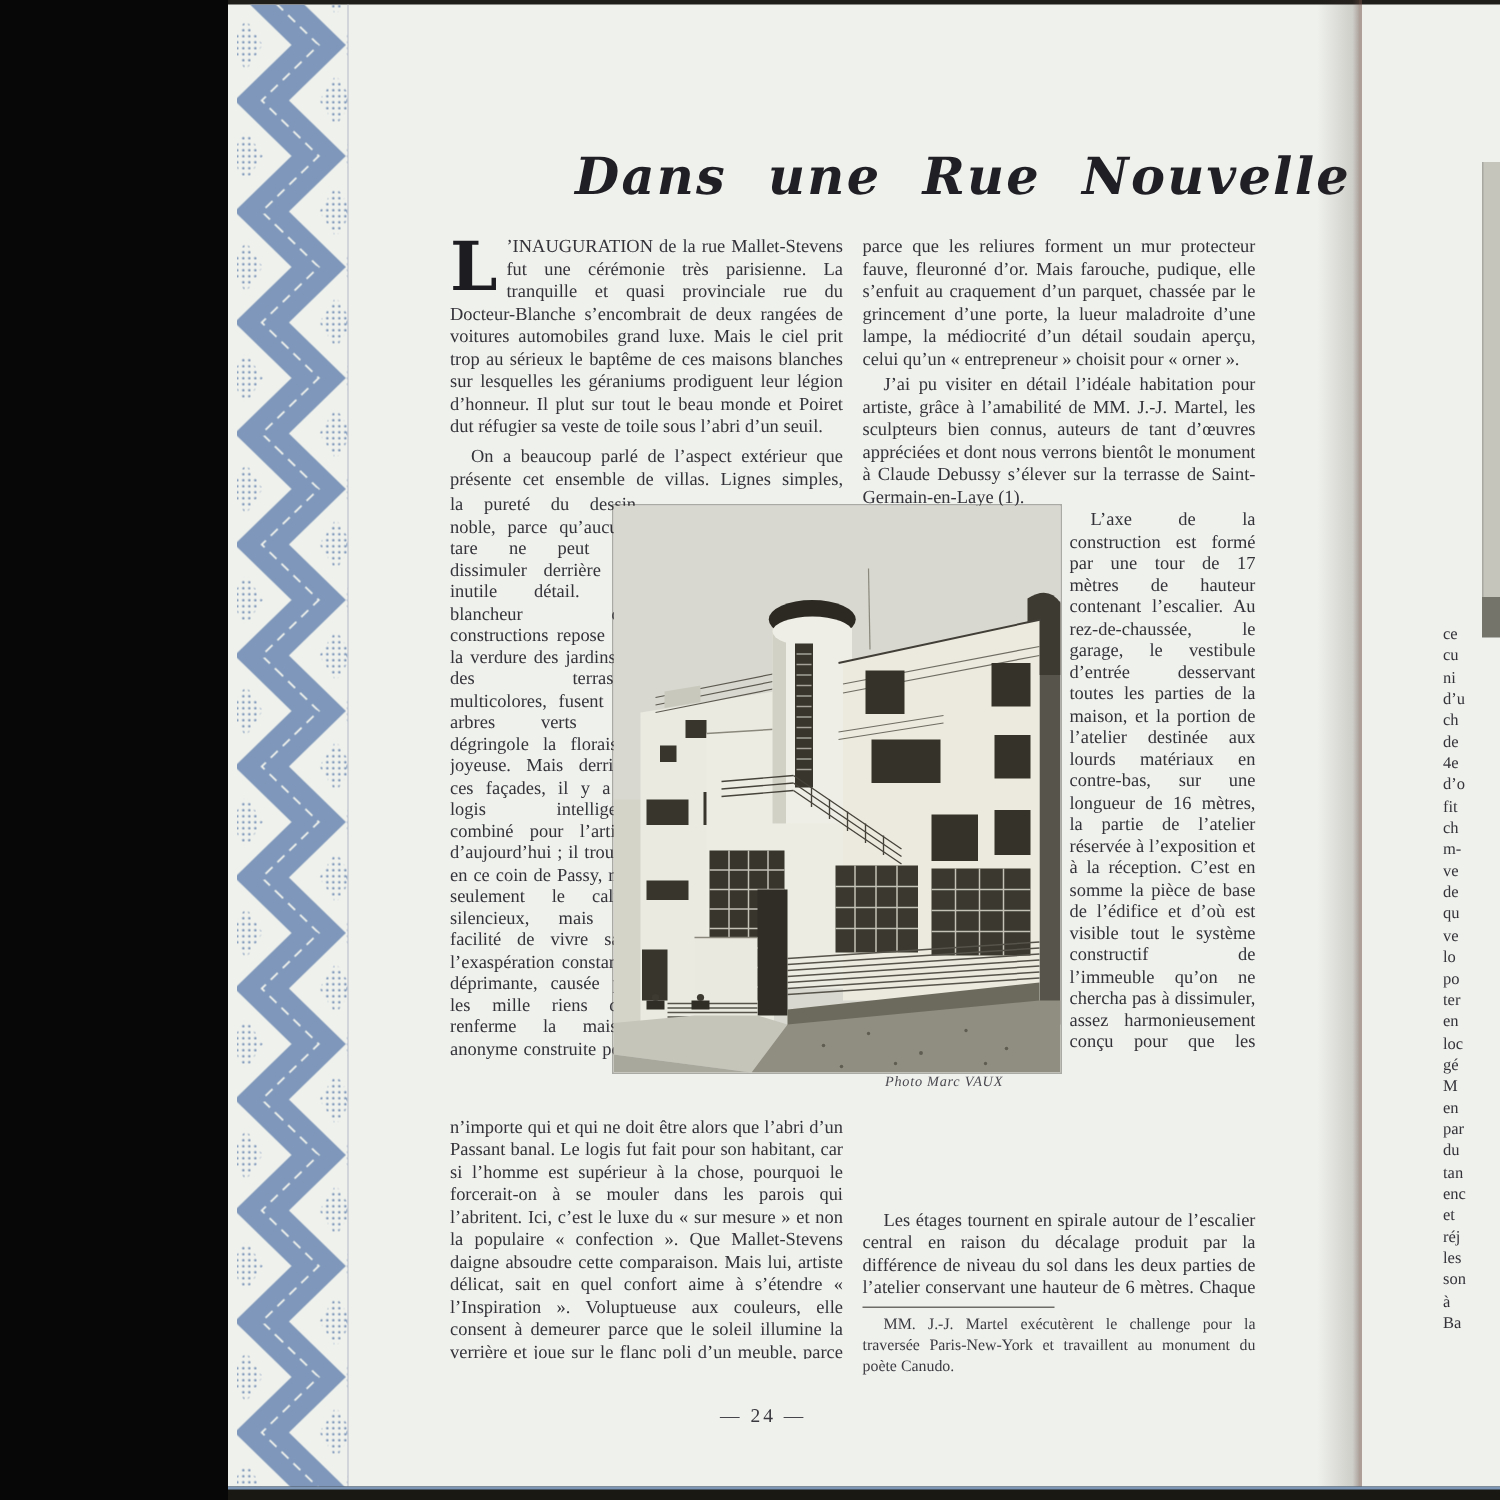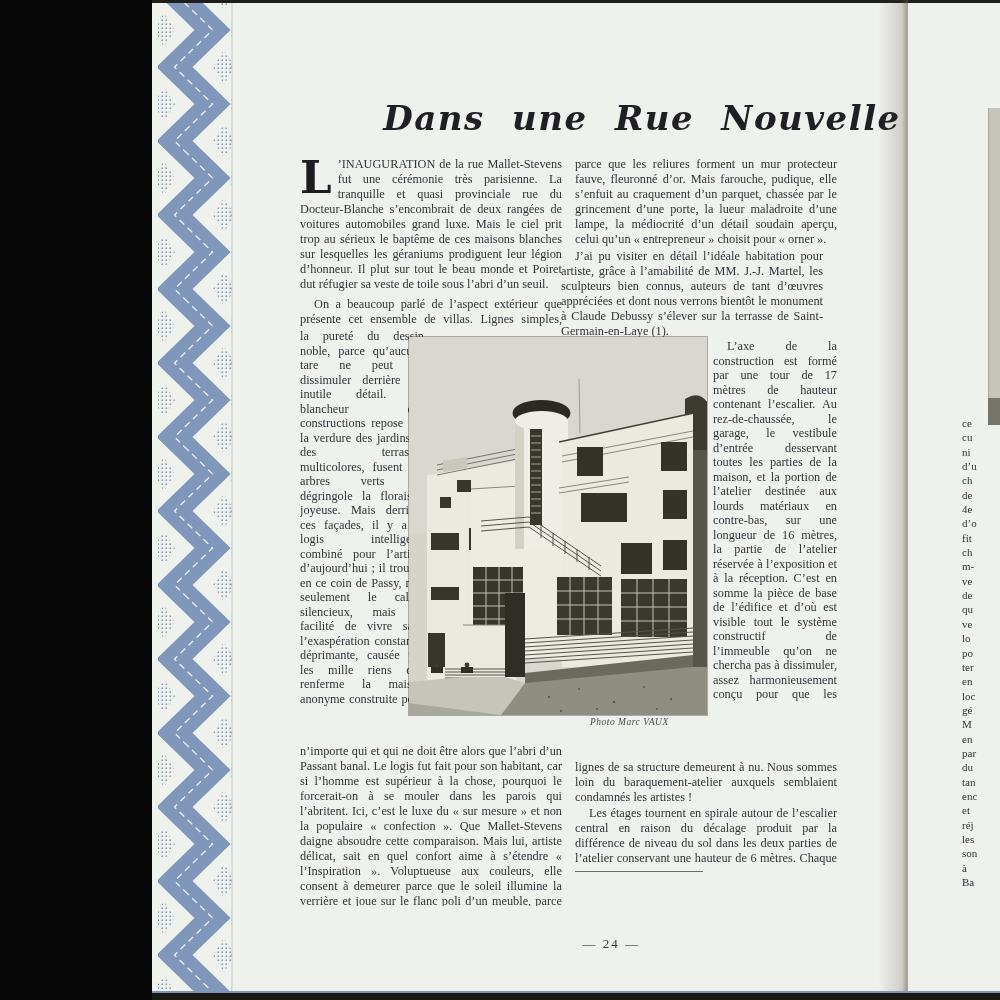--- a/index.html
+++ b/index.html
@@ -20,21 +20,21 @@
   .body-text{font-size:12.3px;line-height:15px;text-align:justify;color:#34333a;}
   .narrow{width:124px;line-height:14.5px;}
   .wide{width:262px;}
   .cont{text-align-last:justify;}
   .indent{text-indent:14px;}
   .dropcap{float:left;font-family:"DejaVu Serif", serif;font-weight:bold;
      font-size:45px;line-height:37px;padding:2px 6px 0 0;color:#1d1c21;}
   .caption{font-size:9.5px;font-style:italic;letter-spacing:.5px;color:#4a4950;}
   .foot-rule{height:1px;background:#6d6c66;}
   .footnote{font-size:10.6px;line-height:14px;text-align:justify;color:#3c3b42;}
-  .pagenum{font-size:13px;letter-spacing:2px;text-align:right;color:#3a3940;}
+  .pagenum{font-size:13px;letter-spacing:2px;text-align:left;color:#3a3940;}
   .fragments{font-size:11px;line-height:14.35px;white-space:pre-line;color:#34333a;}
   .photo{border:1px solid rgba(40,38,32,.35);box-shadow:0 0 0 1px rgba(255,255,255,.4) inset;}
 </style>
 </head>
 <body>
 
 <div class="abs paper">
 
   <div class="abs top-edge"></div>
 
@@ -65,25 +65,24 @@
   </div>
 
   <div class="abs body-text wide cont indent" style="left:148px;top:297px;height:31px;overflow:hidden;">On a beaucoup parlé de l’aspect extérieur que présente cet ensemble de villas. Lignes simples, plans combinés,</div>
 
   <div class="abs body-text narrow cont" style="left:148px;top:329px;height:410px;overflow:hidden;">la pureté du dessin noble, parce qu’aucune tare ne peut se dissimuler derrière un inutile détail. La blancheur des constructions repose sur la verdure des jardins et des terrasses multicolores, fusent les arbres verts et dégringole la floraison joyeuse. Mais derrière ces façades, il y a le logis intelligent, combiné pour l’artiste d’aujourd’hui ; il trouve, en ce coin de Passy, non seulement le calme silencieux, mais la facilité de vivre sans l’exaspération constante, déprimante, causée par les mille riens que renferme la maison anonyme construite pour</div>
 
   <div class="abs body-text wide cont" style="left:148px;top:744px;height:162px;overflow:hidden;">n’importe qui et qui ne doit être alors que l’abri d’un Passant banal. Le logis fut fait pour son habitant, car si l’homme est supérieur à la chose, pourquoi le forcerait-on à se mouler dans les parois qui l’abritent. Ici, c’est le luxe du « sur mesure » et non la populaire « confection ». Que Mallet-Stevens daigne absoudre cette comparaison. Mais lui, artiste délicat, sait en quel confort aime à s’étendre « l’Inspiration ». Voluptueuse aux couleurs, elle consent à demeurer parce que le soleil illumine la verrière et joue sur le flanc poli d’un meuble, parce qu’une fontaine égrène son chapelet,</div>
 
   <div class="abs body-text wide" style="left:423px;top:157px;height:92px;overflow:hidden;">parce que les reliures forment un mur protecteur fauve, fleuronné d’or. Mais farouche, pudique, elle s’enfuit au craquement d’un parquet, chassée par le grincement d’une porte, la lueur maladroite d’une lampe, la médiocrité d’un détail soudain aperçu, celui qu’un « entrepreneur » choisit pour « orner ».</div>
 
-  <div class="abs body-text wide indent" style="left:409px;top:249px;height:90px;overflow:hidden;">J’ai pu visiter en détail l’idéale habitation pour artiste, grâce à l’amabilité de MM. J.-J. Martel, les sculpteurs bien connus, auteurs de tant d’œuvres appréciées et dont nous verrons bientôt le monument à Claude Debussy s’élever sur la terrasse de Saint-Germain-en-Laye (1).</div>
+  <div class="abs body-text wide indent" style="left:423px;top:249px;height:90px;overflow:hidden;">J’ai pu visiter en détail l’idéale habitation pour artiste, grâce à l’amabilité de MM. J.-J. Martel, les sculpteurs bien connus, auteurs de tant d’œuvres appréciées et dont nous verrons bientôt le monument à Claude Debussy s’élever sur la terrasse de Saint-Germain-en-Laye (1).</div>
 
   <div class="abs body-text narrow cont indent" style="left:561px;top:339px;height:421px;overflow:hidden;">L’axe de la construction est formé par une tour de 17 mètres de hauteur contenant l’escalier. Au rez-de-chaussée, le garage, le vestibule d’entrée desservant toutes les parties de la maison, et la portion de l’atelier destinée aux lourds matériaux en contre-bas, sur une longueur de 16 mètres, la partie de l’atelier réservée à l’exposition et à la réception. C’est en somme la pièce de base de l’édifice et d’où est visible tout le système constructif de l’immeuble qu’on ne chercha pas à dissimuler, assez harmonieusement conçu pour que les</div>
 
-  <div class="abs body-text wide" style="left:423px;top:760px;height:46px;overflow:hidden;">lignes de sa structure demeurent à nu. Nous sommes loin du baraquement-atelier auxquels semblaient condamnés les artistes !</div>
 
   <div class="abs body-text wide cont indent" style="left:423px;top:806px;height:62px;overflow:hidden;">Les étages tournent en spirale autour de l’escalier central en raison du décalage produit par la différence de niveau du sol dans les deux parties de l’atelier conservant une hauteur de 6 mètres. Chaque partie d’étage est réunie par dix marches et comprend suc-</div>
 
   <svg class="abs photo" style="left:256px;top:336px;" width="298" height="378" viewBox="0 0 298 378">
     <rect x="0" y="0" width="298" height="378" fill="#d9d8d0"></rect>
     <line x1="170" y1="42" x2="171" y2="96" stroke="#8a887c" stroke-width="0.8"></line>
     <rect x="284" y="64" width="14" height="282" fill="#57554b"></rect>
     <path d="M276,62 q14,-9 22,3 l0,48 -22,0 z" fill="#3c3a31"></path>
     <rect x="0" y="196" width="20" height="170" fill="#d5d4c9"></rect>
 
@@ -221,20 +220,21 @@
     <rect x="22" y="330" width="12" height="6" fill="#2f2d25"></rect>
     <rect x="52" y="330" width="12" height="6" fill="#2f2d25"></rect>
     <circle cx="28" cy="328" r="2.4" fill="#3c3a31"></circle>
     <circle cx="58" cy="328" r="2.4" fill="#3c3a31"></circle>
   </svg>
 
   <div class="abs caption" style="left:438px;top:717px;width:150px;">Photo Marc VAUX</div>
 
   <div class="abs foot-rule" style="left:423px;top:871px;width:128px;"></div>
 
+  <div class="abs footnote indent" style="left:423px;top:877px;width:262px;">MM. J.-J. Martel exécutèrent le challenge pour la traversée Paris-New-York et travaillent au monument du poète Canudo.</div>
 
   <div class="abs pagenum" style="left:328px;top:936px;width:160px;">— 24 —</div>
 
   <div class="abs gutter"></div>
   <div class="abs gutter-line"></div>
   <div class="abs next-photo-strip"></div>
   <div class="abs next-photo-strip-dark"></div>
   <div class="abs fragments" style="left:810px;top:416px;width:38px;height:478px;overflow:hidden;">ce
 cu
 ni

